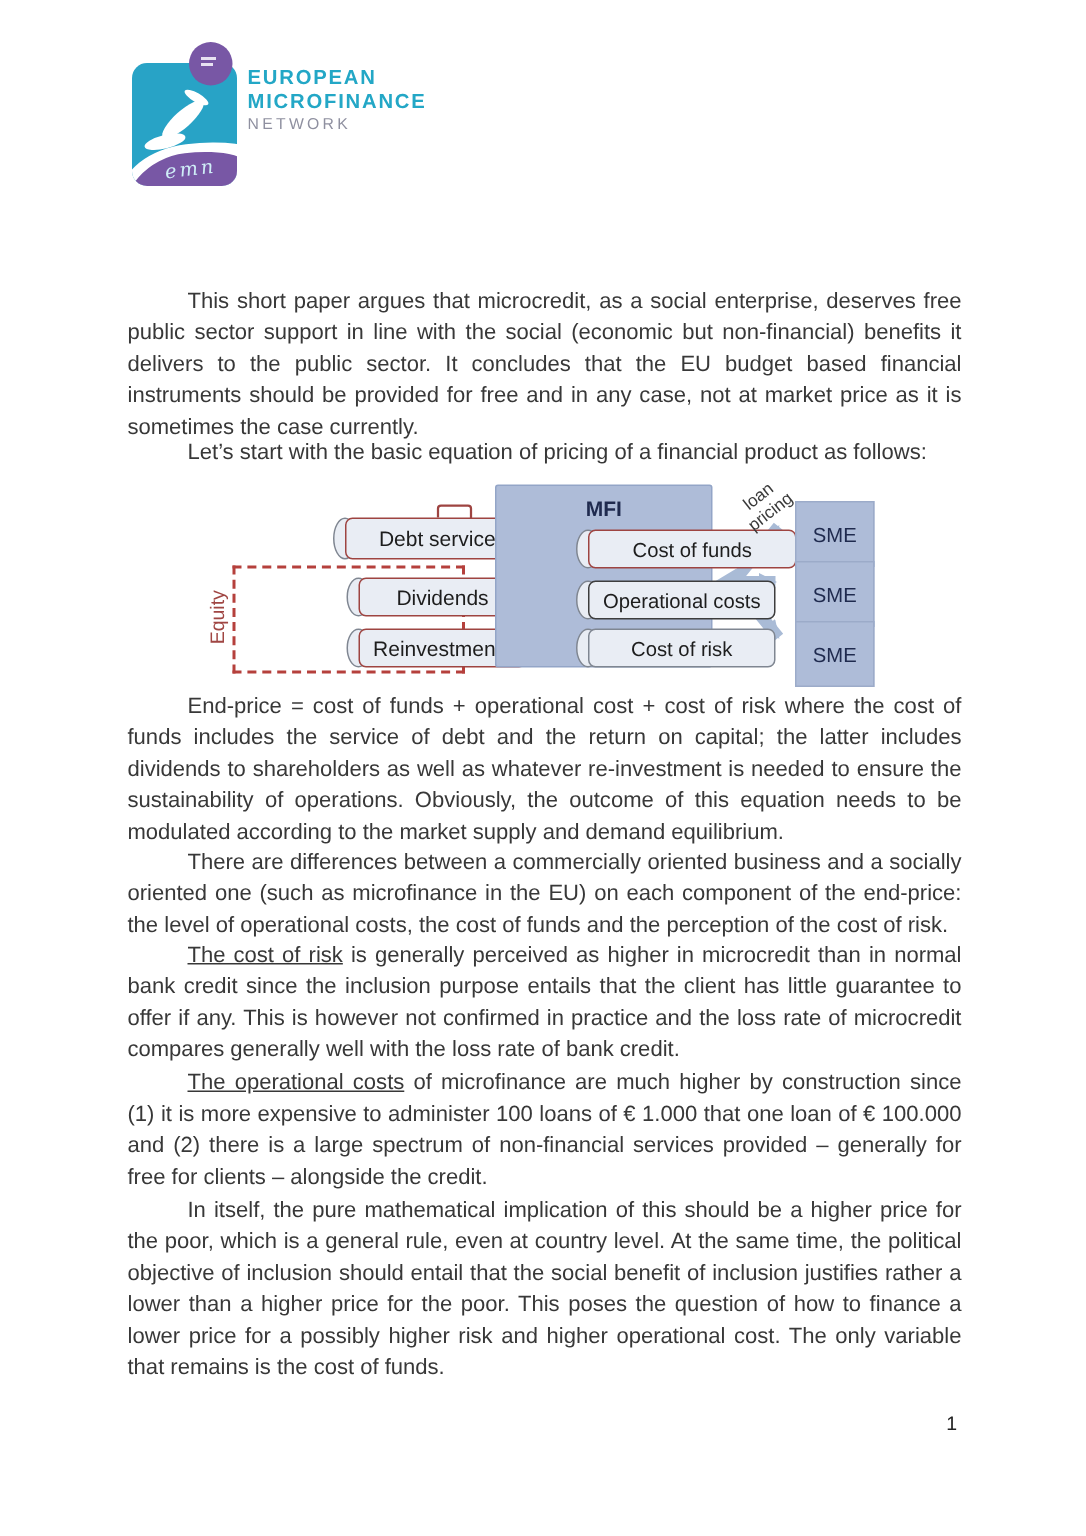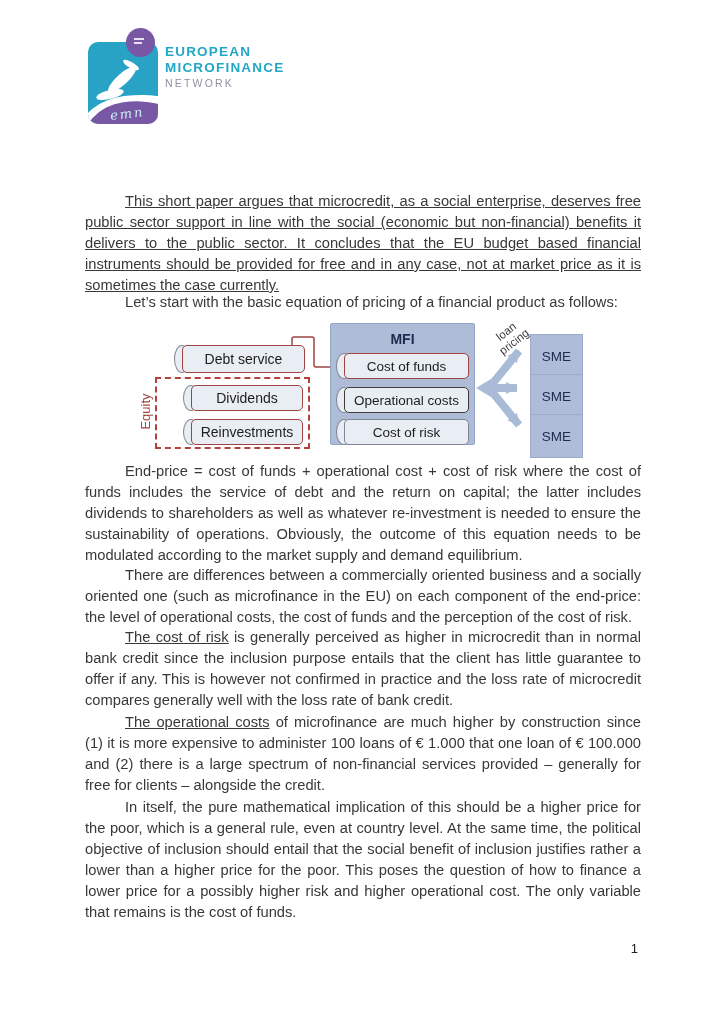--- a/index.html
+++ b/index.html
@@ -44,46 +44,46 @@
   .title-block { position:absolute; left:0; top:139px; width:100%; text-align:center; }
   .doc-title { color:#4c86ba; font-weight:bold; font-size:17.5px; letter-spacing:.3px; }
   .doc-subtitle { color:#2c2c2c; font-style:italic; font-size:15.5px; margin-top:3px; }
 
   
   .para {
     position:absolute; left:85px; width:556px;
     font-size:14.7px; line-height:21px; text-align:justify; color:#383838;
   }
   .para .lead { text-decoration:underline;margin-left:40px; }
-  .p0 { top:191px;text-decoration:underline; } .p1 { top:292px; } .p2 { top:461px; }
+  .p0 { top:191px; } .p1 { top:292px; } .p2 { top:461px; }
   .p3 { top:565px; } .p4 { top:627px; } .p5 { top:712px; } .p6 { top:797px; }
 
   
   .diagram { position:absolute; left:85px; top:318px; width:556px; height:142px; }
-  .cyl { position:absolute; }
+  .cyl { position:absolute;margin-left:48px; }
   .cyl .cap { position:absolute; left:0; top:0; width:16px; height:100%;
     background:#e9edf4; border:1.5px solid #7f8691; border-radius:50%; }
   .cyl .body { position:absolute; left:8px; top:0; right:0; bottom:0;
     background:#e9edf4; border:1.5px solid #9e4441; border-radius:5px;
     display:flex; align-items:center; justify-content:center;
     font-size:14px; color:#1d1d1d; white-space:nowrap; }
   .cyl.border-dark .body { border-color:#3d3d3d; }
   .cyl.border-gray .body { border-color:#7f8691; }
   .cyl-debt   { left:89px; top:27px;  width:131px; height:28px; }
   .cyl-div    { left:98px; top:67px;  width:120px; height:26px; }
   .cyl-reinv  { left:98px; top:101px; width:120px; height:26px; }
   .equity-box { position:absolute; left:70px; top:59px; width:155px; height:72px;
     border:2px dashed #b5403c; }
   .equity-label { position:absolute; left:30px; top:86px; width:60px; text-align:center;
     color:#a04643; font-size:13px; transform:rotate(-90deg); }
   .mfi-panel { position:absolute; left:245px; top:5px; width:145px; height:122px;
     background:#aebcd8; border:1px solid #93a5c7; border-radius:2px; }
   .mfi-title { position:absolute; left:0; top:7px; width:100%; text-align:center;
     color:#1f2a4e; font-weight:bold; font-size:14px; }
-  .cyl-funds { left:5px; top:29px; width:133px; height:26px;padding-left:36px; }
+  .cyl-funds { left:5px; top:29px; width:147px; height:26px;padding-left:36px; }
   .cyl-ops   { left:5px; top:63px; width:133px; height:26px; }
   .cyl-risk  { left:5px; top:95px; width:133px; height:26px; }
   .mfi-panel .cyl .body { font-size:13.5px; }
   .sme { position:absolute; width:53px; height:44px; background:#aebcd8;
     border:1px solid #9cabc9; display:flex; align-items:center; justify-content:center;
     color:#1f2a4e; font-size:13.5px; }
   .sme1 { left:445px; top:16px; } .sme2 { left:445px; top:56px; } .sme3 { left:445px; top:96px; }
   .loan-label { position:absolute; left:396px; top:6px; width:58px; text-align:center;
     font-size:11.5px; line-height:12.5px; color:#3a3a3a; transform:rotate(-38deg); }
   .diagram svg { position:absolute; left:0; top:0; }

